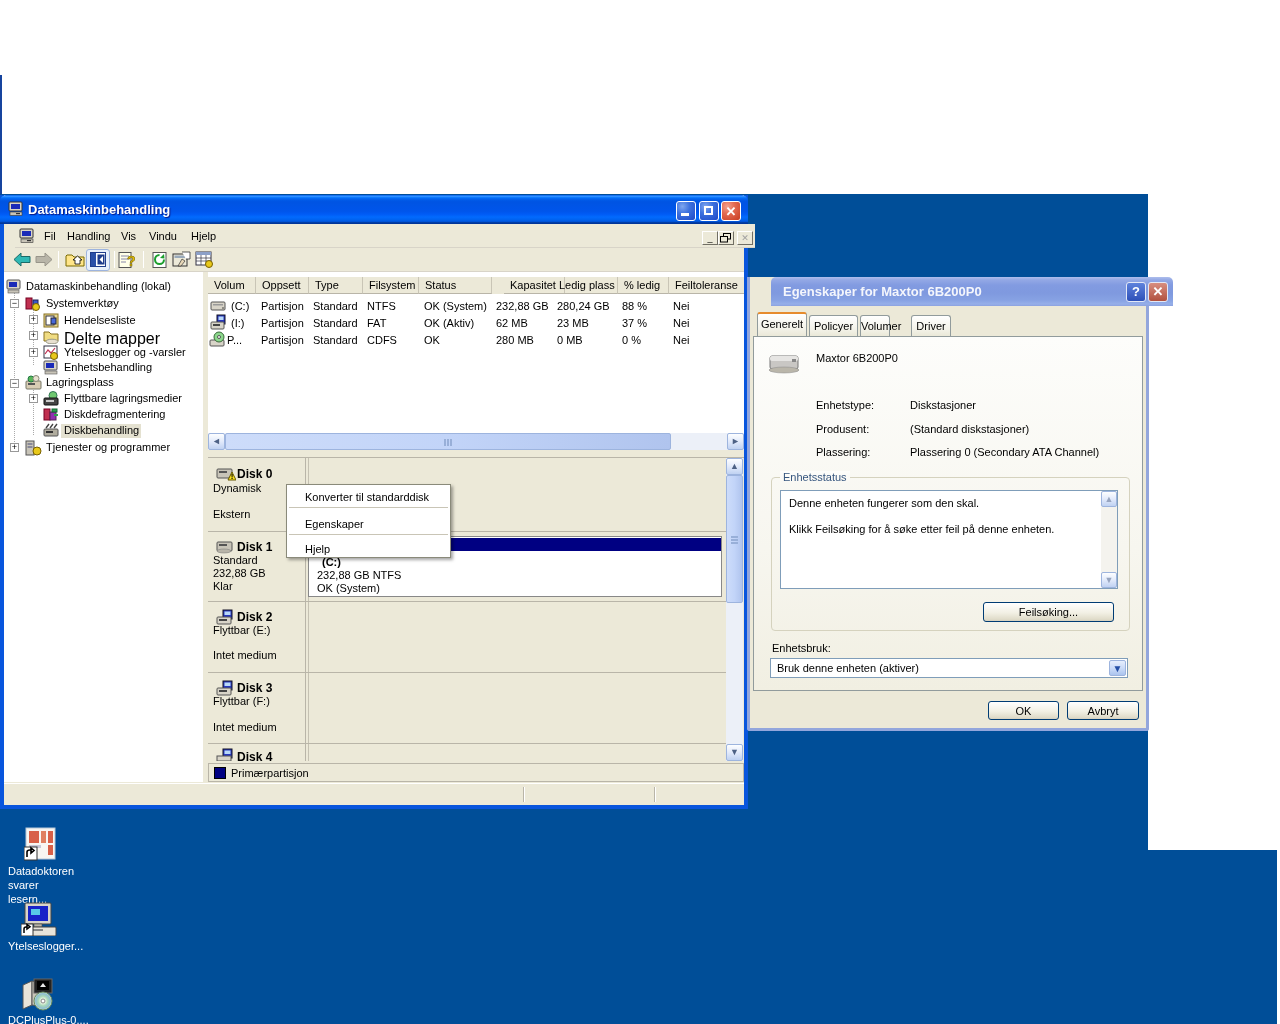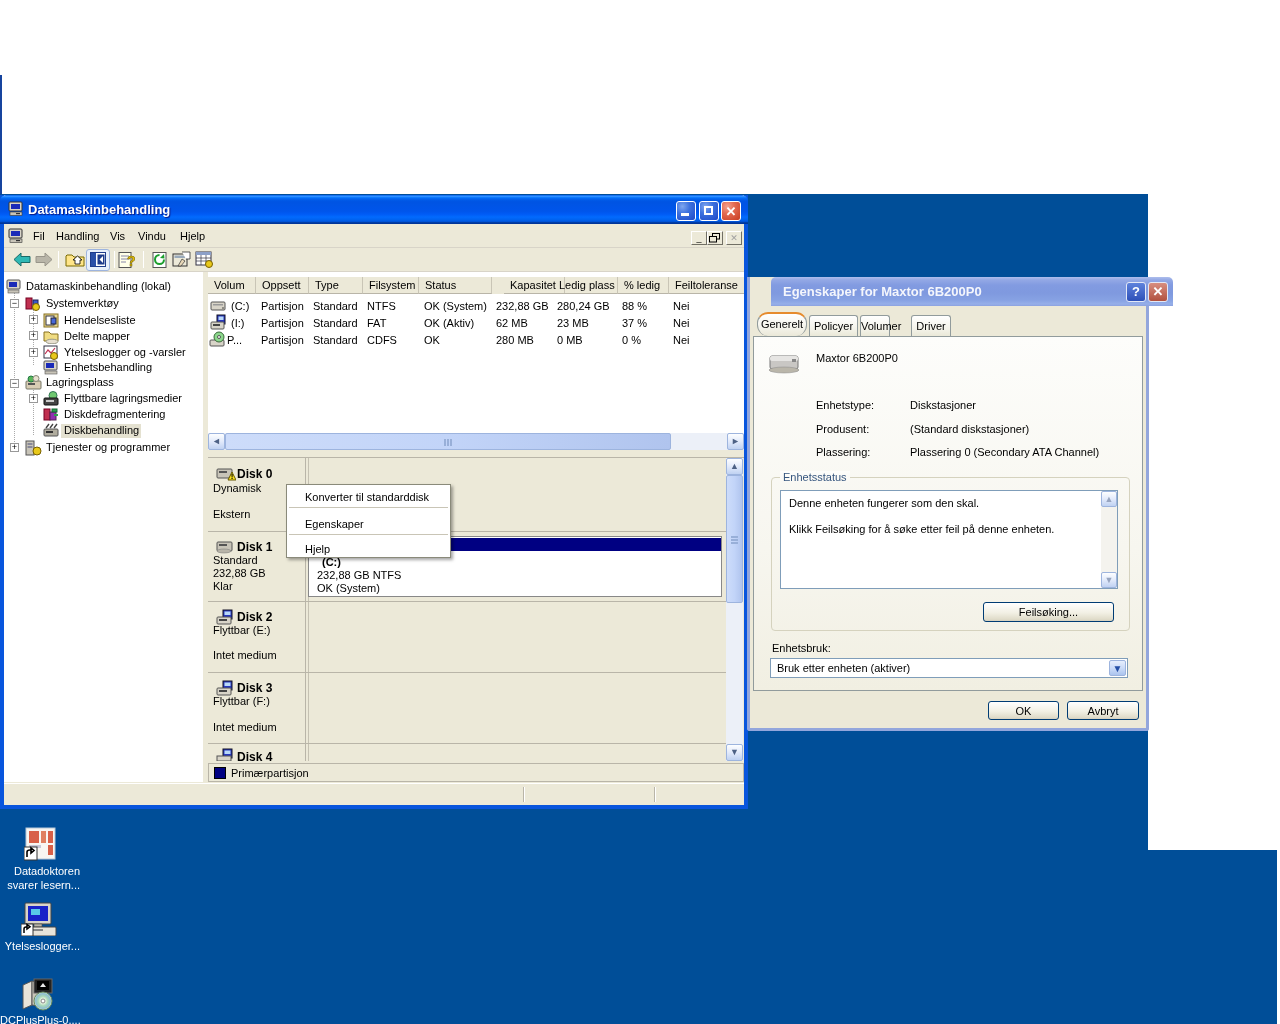--- a/index.html
+++ b/index.html
@@ -15,21 +15,21 @@
 #titlebar { left:0px; top:195px; width:748px; height:29px; border-radius:6px 6px 0 0;
   background:linear-gradient(180deg,#0058ee 0%,#3593ff 4%,#288eff 6%,#127dff 8%,#036ffc 10%,#0262ee 14%,#0057e5 20%,#0054e3 24%,#0055eb 56%,#005bf5 66%,#026afe 76%,#0062ef 86%,#0052d6 92%,#0040ab 94%,#003092 100%); }
 #titlebar .ttxt { position:absolute; left:28px; top:7px; color:#fff; font-size:13px; font-weight:bold;
   text-shadow:1px 1px 1px #0a1883; }
 .tbtn { position:absolute; top:6px; width:20px; height:20px; border-radius:3px;
   border:1px solid #fff; color:#fff; font-size:12px; text-align:center;
   background:radial-gradient(circle at 30% 25%, #7FA7EF 0%, #3D71DE 40%, #1D49C8 100%); }
 .tbtn.close { background:radial-gradient(circle at 30% 25%, #F2A08E 0%, #E36A51 40%, #C83C21 100%); }
 
 
-#menubar { left:4px; top:224px; width:740px; height:24px; background:#ECE9D8;
+#menubar { left:15px; top:224px; width:740px; height:24px; background:#ECE9D8;
   border-bottom:1px solid #D8D4C8; font-size:11px; }
 .mi { position:absolute; top:6px; color:#000; }
 .mdib { position:absolute; top:7px; width:16px; height:14px; background:#ECE9D8;
   border:1px solid; border-color:#fff #716F64 #716F64 #fff; font-size:9px; line-height:12px; text-align:center; }
 
 
 #toolbar { left:4px; top:248px; width:740px; height:24px; background:#ECE9D8;
   border-bottom:1px solid #D8D4C8; }
 .tsep { position:absolute; top:3px; width:1px; height:17px; background:#C9C5B6; border-right:1px solid #fff; }
 
@@ -82,21 +82,21 @@
 #statbox { left:780px; top:490px; width:338px; height:99px; background:#fff; border:1px solid #7F9DB9; }
 .lunabtn { position:absolute; border:1px solid #003C74; border-radius:3px;
   background:linear-gradient(180deg,#FFFFFF 0%,#F2F0E4 55%,#E0DCCA 90%,#D6D0BE 100%);
   font-size:11px; text-align:center; }
 #combo { left:770px; top:658px; width:358px; height:20px; background:#fff; border:1px solid #7F9DB9; font-size:11px; }
 #combo .arr { position:absolute; right:1px; top:1px; width:17px; height:16px; border-radius:2px;
   background:linear-gradient(180deg,#E6EEFD 0%,#CCDCF8 50%,#ABC4EE 100%); border:1px solid #9DB4DE;
   color:#254FA6; text-align:center; font-size:10px; line-height:15px; }
 
 
-.dicon-label { position:absolute; color:#fff; font-size:11px; text-align:right; line-height:14px; }
+.dicon-label { position:absolute; color:#fff; font-size:11px; text-align:left; line-height:14px;padding-left:8px; }
 </style></head>
 <body>
 <div id="stage">
 
   <div class="abs" style="left:0px;top:75px;width:2px;height:120px;background:#16449E;"></div>
 
   <div class="abs desk" style="left:0;top:194px;width:1148px;height:830px;"></div>
   <div class="abs desk" style="left:1148px;top:850px;width:129px;height:174px;"></div>
 
   <div class="abs" id="win"></div>
@@ -215,21 +215,21 @@
       <rect x="1" y="1" width="14" height="13" fill="#E8D890" stroke="#887020"></rect>
       <rect x="3" y="3" width="8" height="9" fill="#fff" stroke="#334"></rect>
       <rect x="8" y="5" width="5" height="6" fill="#4868D8" stroke="#223"></rect>
     </svg>
   <span class="abs" style="left:64px;top:314px;font-size:11px;">Hendelsesliste</span>
   <div class="abs ebox" style="left:29px;top:331px;">+</div>
   <svg class="abs" style="left:43px;top:329px;" width="17" height="15">
       <path d="M1 3 L6 3 L8 5 L15 5 L15 12 L1 12 Z" fill="#F0DC82" stroke="#887020"></path>
       <ellipse cx="9" cy="12.5" rx="6" ry="2.3" fill="#E8E0D0" stroke="#998"></ellipse>
     </svg>
-  <span class="abs" style="left:64px;top:330px;font-size:11px;">Delte mapper</span>
+  <span class="abs" style="left:64px;top:330px;font-size:16px;">Delte mapper</span>
   <div class="abs ebox" style="left:29px;top:348px;">+</div>
   <svg class="abs" style="left:43px;top:345px;" width="16" height="15">
       <rect x="1" y="1" width="13" height="12" fill="#fff" stroke="#334"></rect>
       <path d="M2 9 L5 5 L8 8 L12 3" fill="none" stroke="#C03050" stroke-width="1.2"></path>
       <circle cx="11" cy="11" r="3.5" fill="#E8C81A" stroke="#786000"></circle>
     </svg>
   <span class="abs" style="left:64px;top:346px;font-size:11px;">Ytelseslogger og -varsler</span>
   <svg class="abs" style="left:43px;top:360px;" width="16" height="15">
       <rect x="1" y="1" width="13" height="9" rx="1" fill="#D8D4C8" stroke="#555"></rect>
       <rect x="3" y="3" width="8" height="5" fill="#1A2AB8"></rect>
@@ -433,21 +433,21 @@
     <div class="ctxsep" style="top:49px;"></div>
     <span class="ctxitem" style="top:58px;">Hjelp</span>
   </div>
 
   <div class="abs" id="dlg"></div>
   <div class="abs" id="dlgtitle">
     <span class="ttxt">Egenskaper for Maxtor 6B200P0</span>
     <div class="dbtn" style="left:355px;background:linear-gradient(180deg,#5E82DC,#2D50B8);">?</div>
     <div class="dbtn" style="left:377px;background:linear-gradient(180deg,#D88E80,#B1513F);">✕</div>
   </div>
-  <div class="tab" style="left:757px;top:312px;width:50px;height:24px;border-top:2px solid #E68B2C;z-index:3;border-radius:11px;">Generelt</div>
+  <div class="tab" style="left:757px;top:312px;width:50px;height:24px;border-top:2px solid #E68B2C;z-index:3;">Generelt</div>
   <div class="tab" style="left:809px;top:315px;width:49px;height:21px;">Policyer</div>
   <div class="tab" style="left:860px;top:315px;width:30px;height:21px;">Volumer</div>
   <div class="tab" style="left:911px;top:315px;width:40px;height:21px;">Driver</div>
   <div class="abs" id="tabpage"></div>
 
   <svg class="abs" style="left:768px;top:350px;" width="34" height="24">
     <rect x="2" y="6" width="28" height="13" rx="2" fill="#C9C7C4" stroke="#777"></rect>
     <rect x="2" y="6" width="28" height="5" rx="2" fill="#E6E5E3"></rect>
     <rect x="24" y="9" width="4" height="3" fill="#888"></rect>
     <ellipse cx="16" cy="20" rx="15" ry="3" fill="#BAB6AA" stroke="#888" stroke-width="0.5"></ellipse>
@@ -465,21 +465,21 @@
   <div class="abs" id="statbox">
     <span class="dtext" style="left:8px;top:6px;">Denne enheten fungerer som den skal.</span>
     <span class="dtext" style="left:8px;top:32px;">Klikk Feilsøking for å søke etter feil på denne enheten.</span>
     <div style="position:absolute;right:0px;top:0px;bottom:0px;width:16px;background:#F4F3EE;"></div>
     <div class="sb-btn" style="right:0px;top:0px;width:16px;height:16px;line-height:14px;color:#97A5C0;">▲</div>
     <div class="sb-btn" style="right:0px;bottom:0px;width:16px;height:16px;line-height:14px;color:#97A5C0;">▼</div>
   </div>
   <div class="lunabtn" style="left:983px;top:602px;width:131px;height:20px;padding-top:3px;">Feilsøking...</div>
   <span class="dtext" style="left:772px;top:642px;">Enhetsbruk:</span>
   <div class="abs" id="combo">
-    <span style="position:absolute;left:6px;top:3px;">Bruk etter enheten (aktiver)</span>
+    <span style="position:absolute;left:6px;top:3px;">Bruk denne enheten (aktiver)</span>
     <div class="arr">▼</div>
   </div>
   <div class="lunabtn" style="left:988px;top:701px;width:71px;height:19px;padding-top:3px;">OK</div>
   <div class="lunabtn" style="left:1067px;top:701px;width:72px;height:19px;padding-top:3px;">Avbryt</div>
 
   <svg class="abs" style="left:24px;top:827px;" width="33" height="34">
     <rect x="2" y="1" width="29" height="31" fill="#F8F6F2" stroke="#B8C8D8"></rect>
     <rect x="5" y="4" width="10" height="12" fill="#D86048"></rect>
     <rect x="17" y="4" width="5" height="12" fill="#E08060"></rect>
     <rect x="24" y="4" width="5" height="12" fill="#D86048"></rect>

